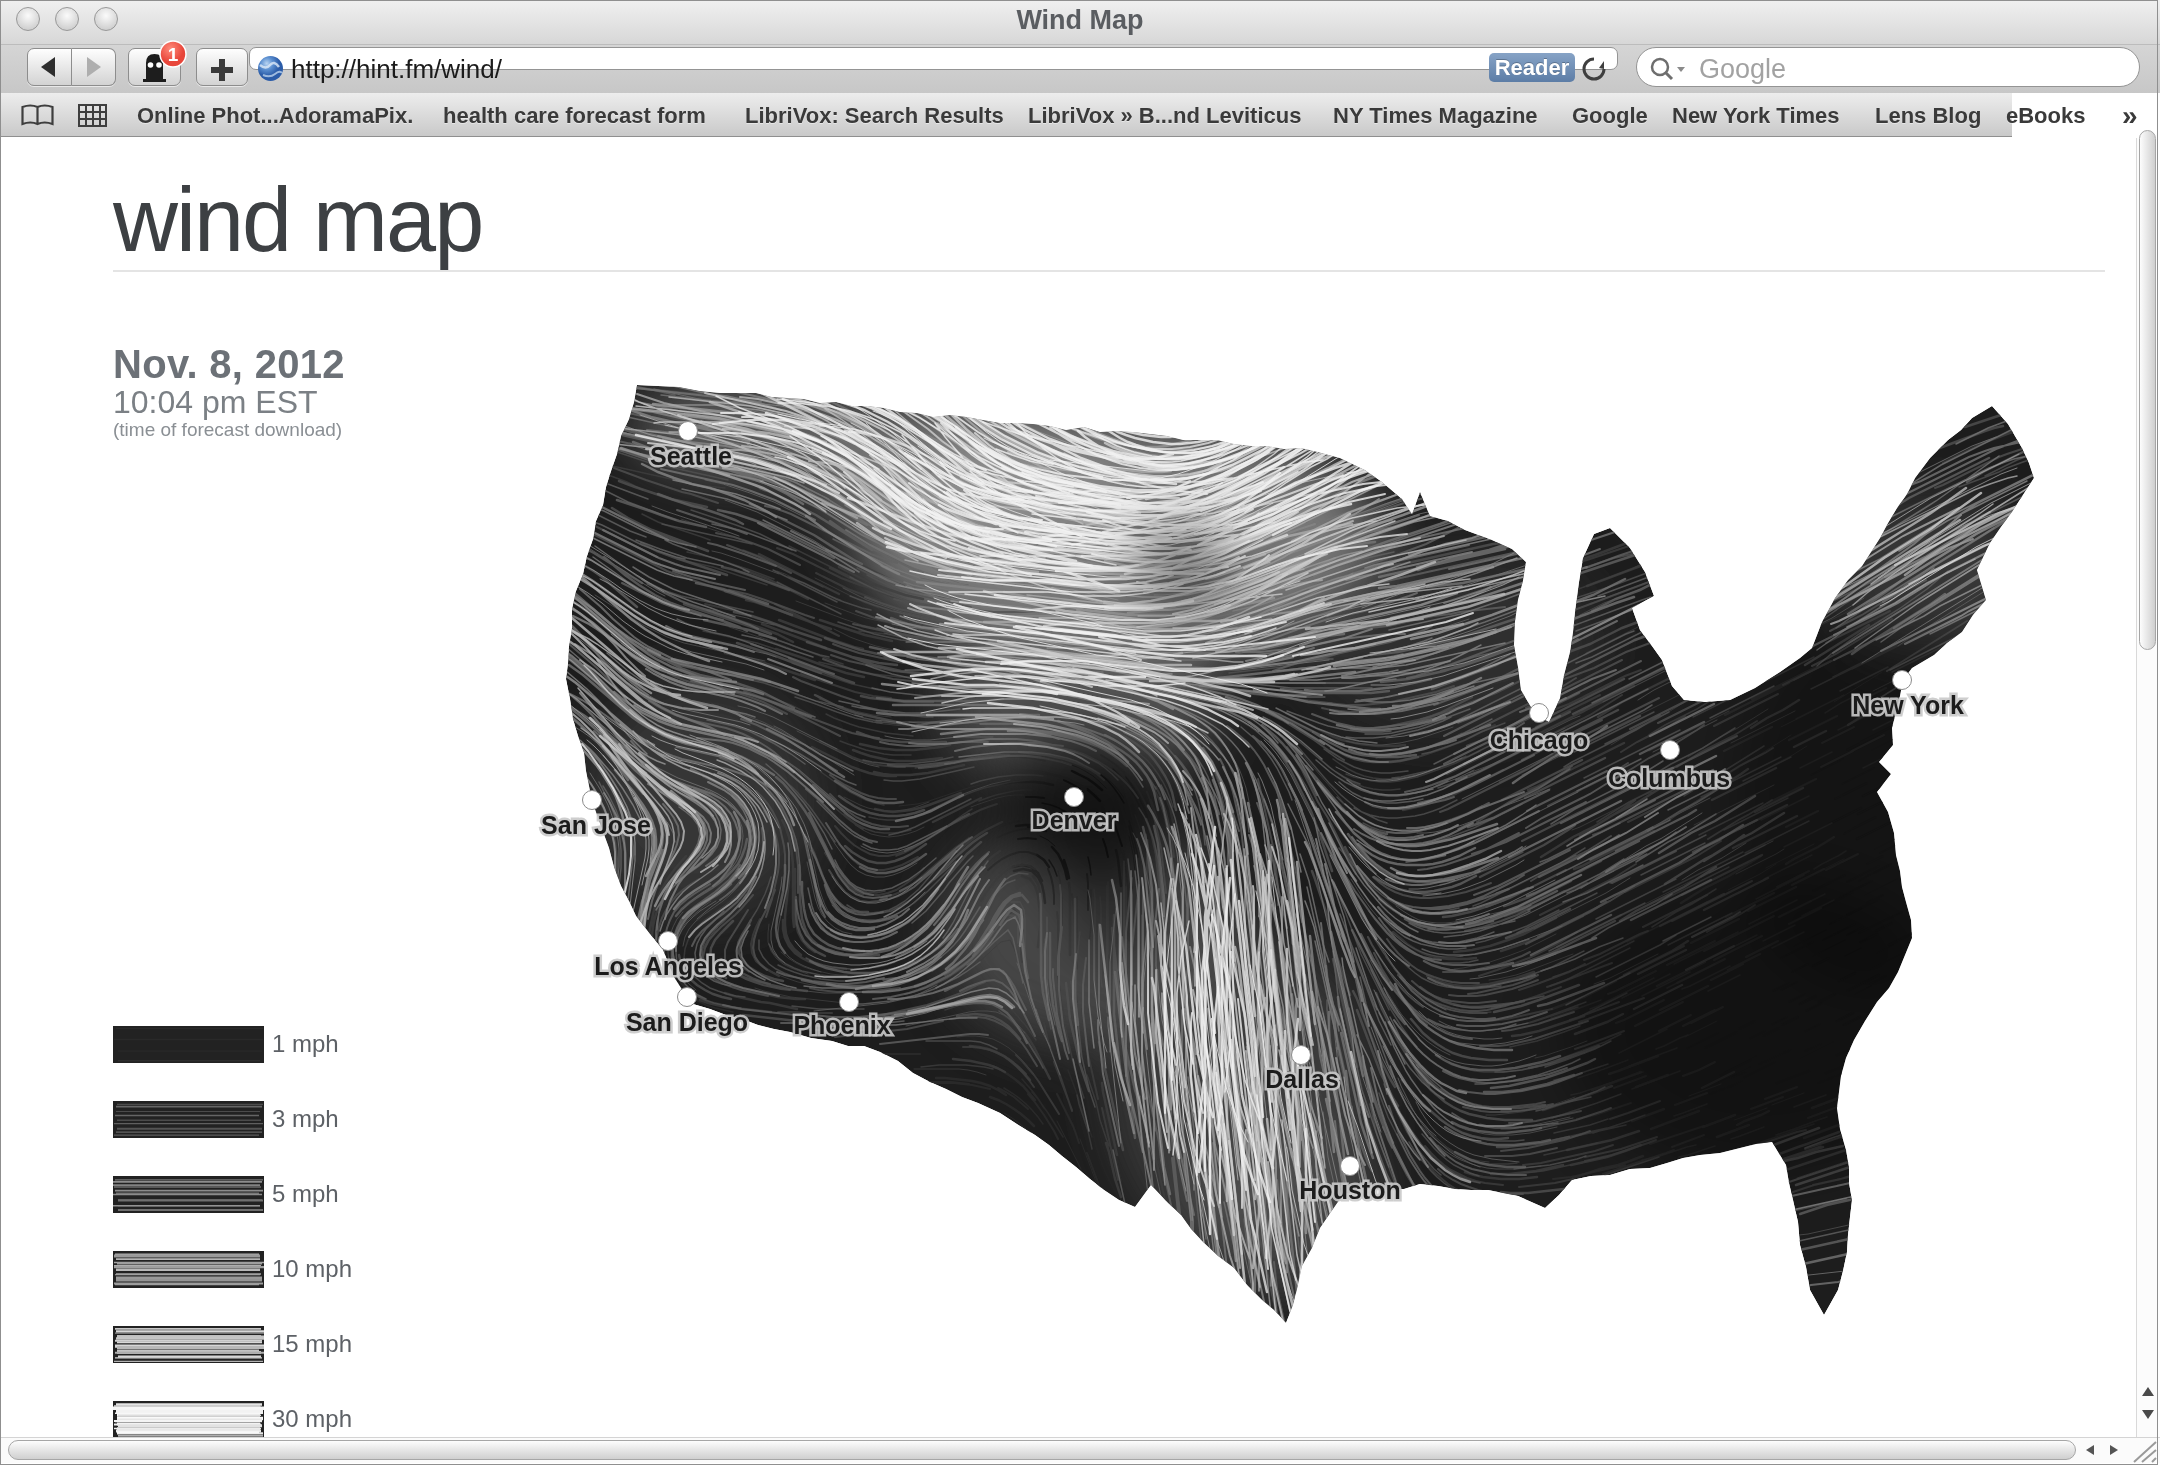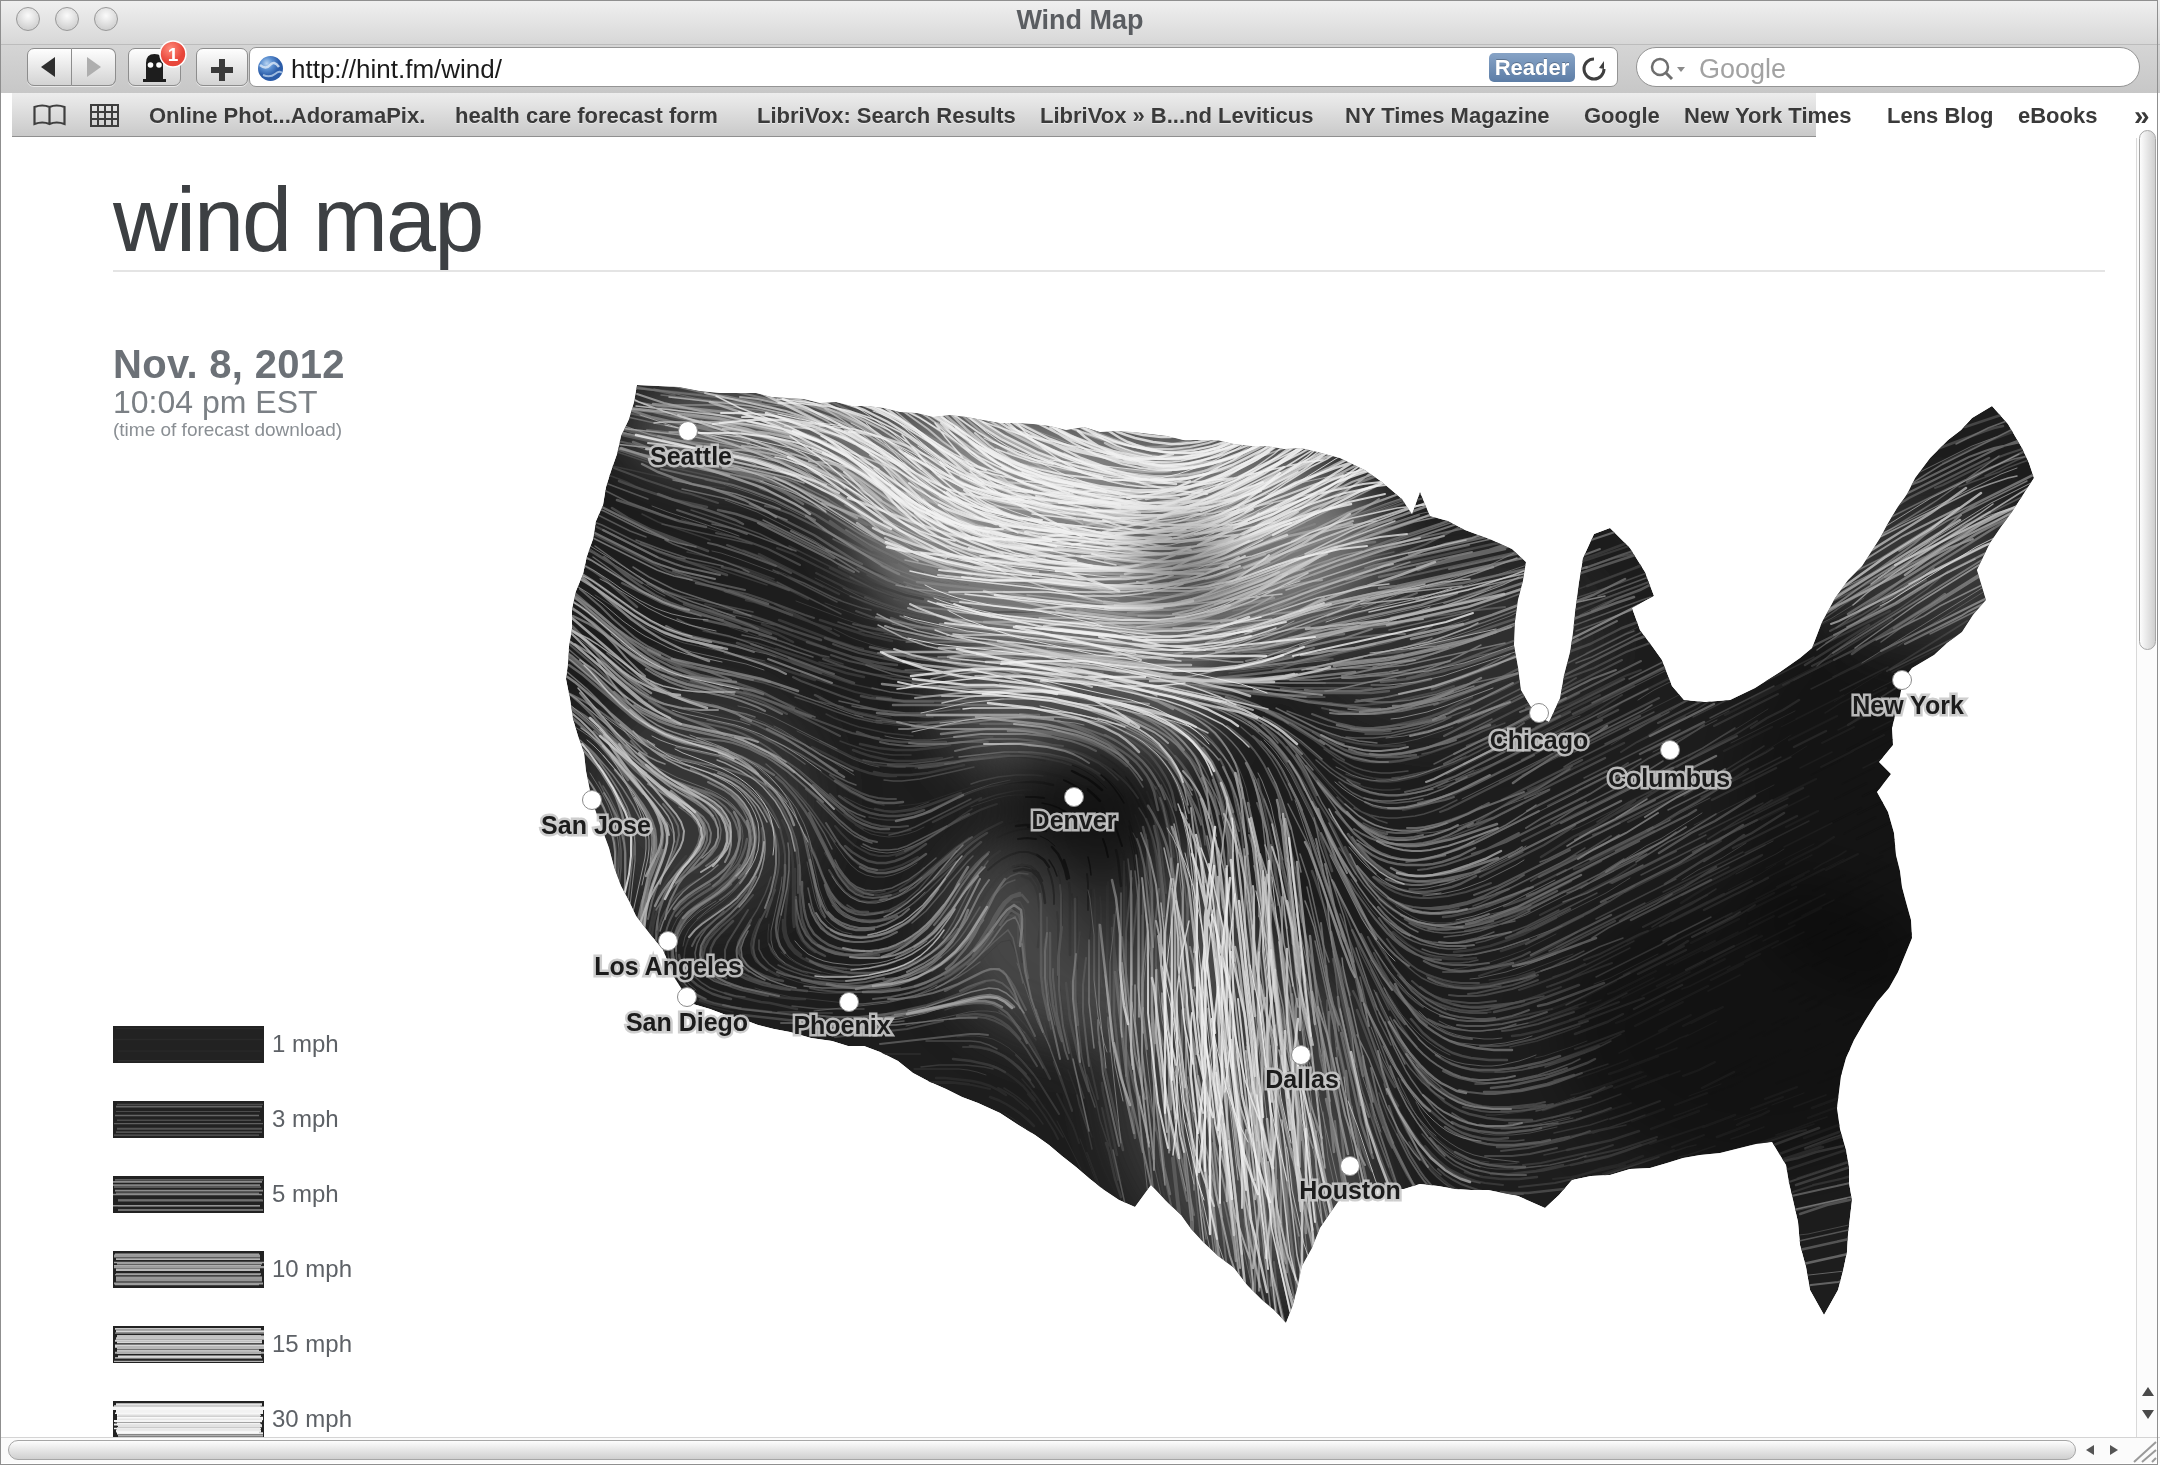--- a/index.html
+++ b/index.html
@@ -6,29 +6,29 @@
 #titlebar{position:absolute;left:0;top:0;width:2160px;height:45px;
 background:linear-gradient(#f0f0f0,#d7d7d7);border-bottom:1px solid #bcbcbc}
 .light{position:absolute;top:7px;width:24px;height:24px;border-radius:50%;
 background:radial-gradient(circle at 50% 35%,#fbfbfb,#c2c2c2);border:1.5px solid #989898}
 #wtitle{position:absolute;top:5px;left:0;width:2160px;text-align:center;
 font-size:27px;font-weight:bold;color:#5a5d61}
 #toolbar{position:absolute;left:0;top:45px;width:2160px;height:48px;
 background:linear-gradient(#d5d5d5,#c7c7c7)}
 .btn{position:absolute;top:3px;height:38px;border:1px solid #8d8d8d;border-radius:7px;
 background:linear-gradient(#fefefe,#d3d3d3);box-shadow:0 1px 0 rgba(255,255,255,.6)}
-#urlfield{position:absolute;left:249px;top:2px;width:1369px;height:40px;
+#urlfield{position:absolute;left:249px;top:2px;width:1369px;height:23px;
 background:#fff;border:1px solid #949494;border-radius:7px}
 #urltext{position:absolute;left:41px;top:6px;font-size:26px;color:#1b1b1b}
 #reader{position:absolute;left:1239px;top:5px;width:86px;height:29px;border-radius:5px;
 background:linear-gradient(#87a3c6,#5c7da6);color:#fff;font-weight:bold;font-size:22px;
 text-align:center;line-height:29px;text-shadow:0 -1px 0 rgba(0,0,0,.25)}
 #searchfield{position:absolute;left:1636px;top:2px;width:504px;height:40px;
 background:#fff;border:1px solid #949494;border-radius:21px}
-#bookbar{position:absolute;left:12px;top:93px;width:1804px;height:44px;
+#bookbar{position:absolute;left:0;top:93px;width:2012px;height:44px;
 background:linear-gradient(#ededed,#c9c9c9);border-bottom:1px solid #8f8f8f}
 .bk{position:absolute;top:10px;font-size:22px;font-weight:bold;color:#3a3a3a;
 text-shadow:0 1px 0 rgba(255,255,255,.45);white-space:nowrap}
 #content{position:absolute;left:0;top:138px;width:2136px;height:1299px;background:#fff}
 #h1{position:absolute;left:113px;top:31px;font-size:90px;color:#3d4043;letter-spacing:-2px}
 #hrule{position:absolute;left:113px;top:132px;width:1992px;height:2px;background:#e4e4e4}
 .inf{position:absolute;left:113px;white-space:nowrap}
 #d1{top:204px;font-size:40px;font-weight:bold;color:#6c7177;letter-spacing:0.3px}
 #d2{top:246px;font-size:32px;color:#7b8085}
 #d3{top:281px;font-size:19px;color:#8a8f94}

